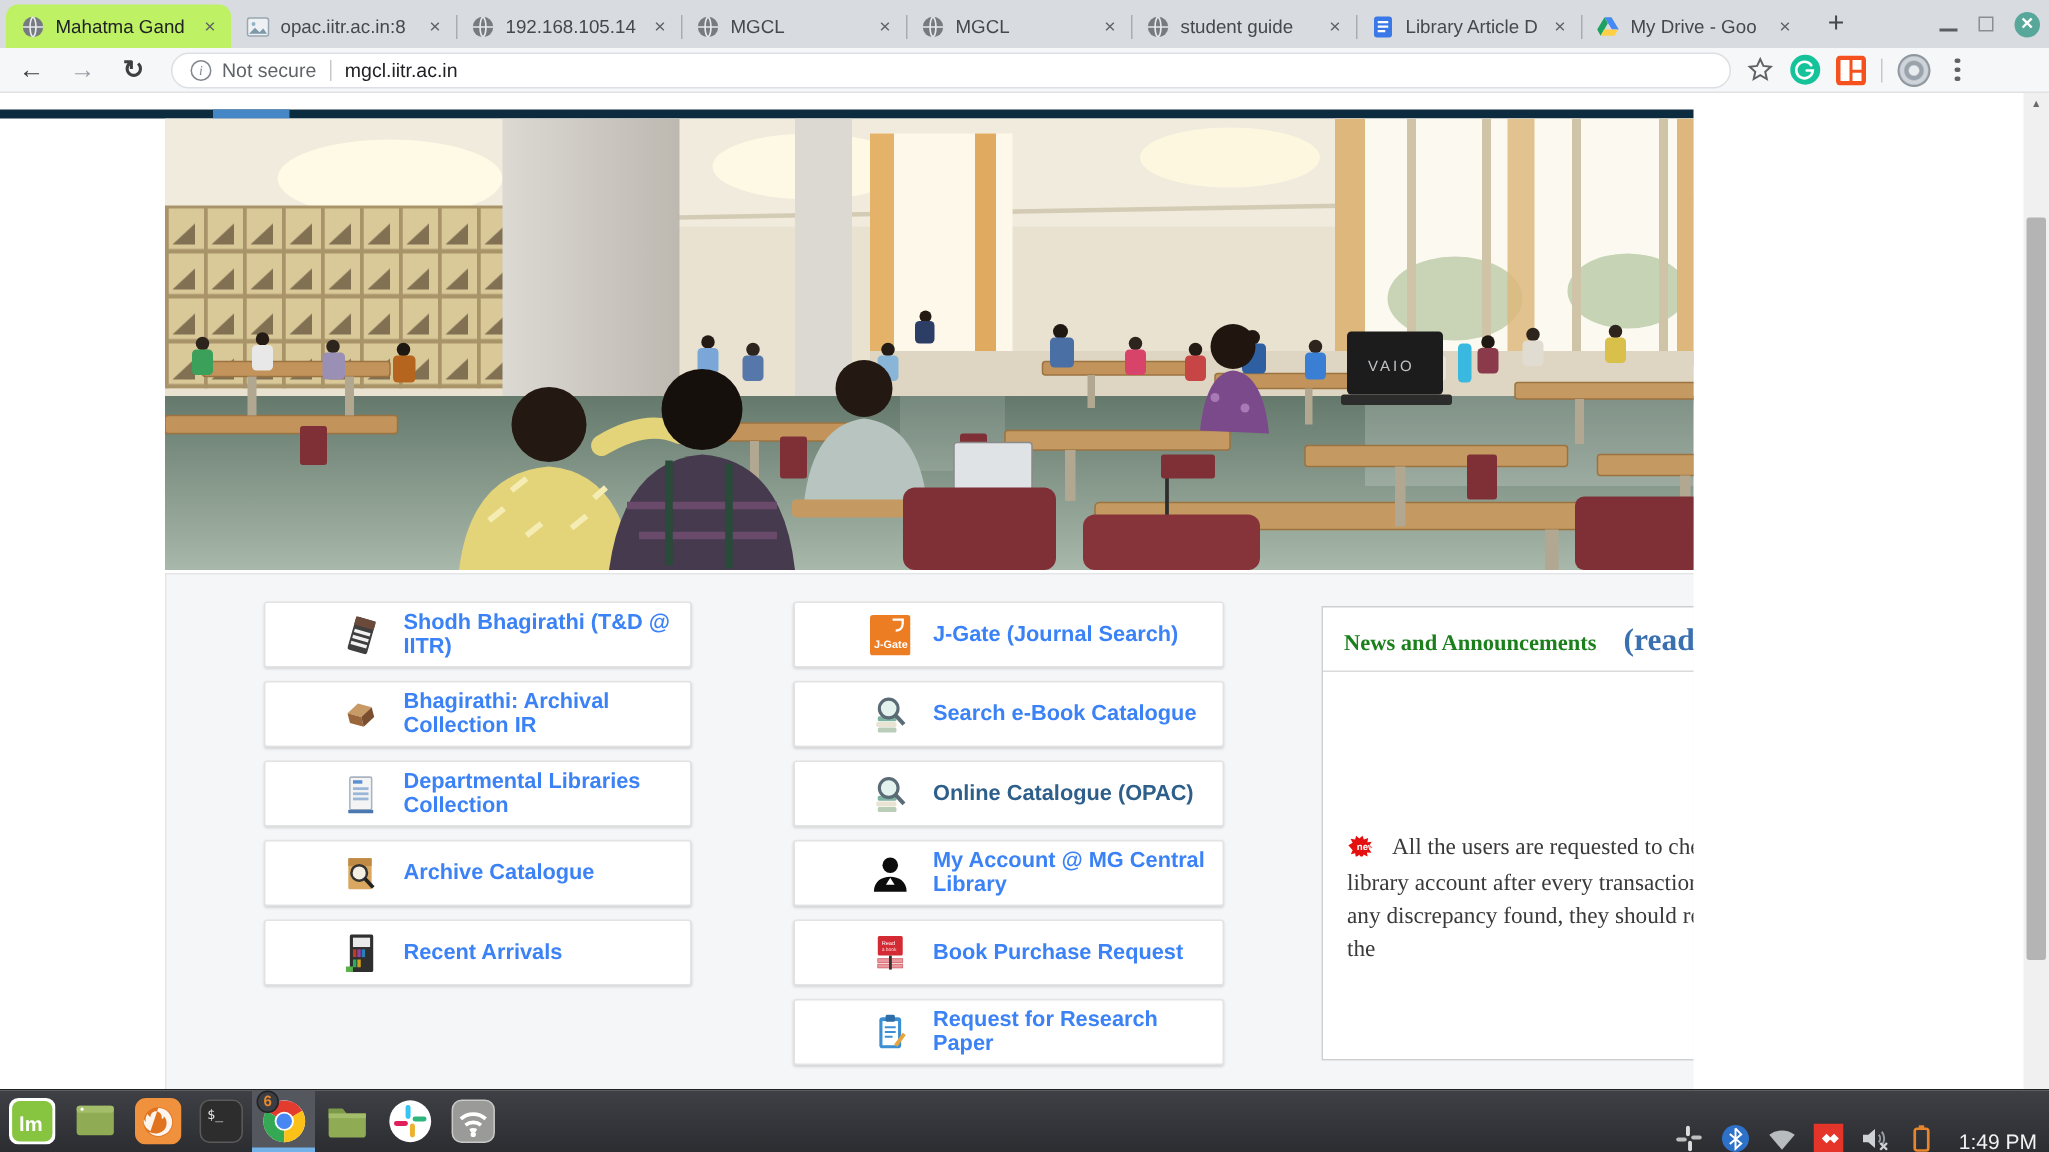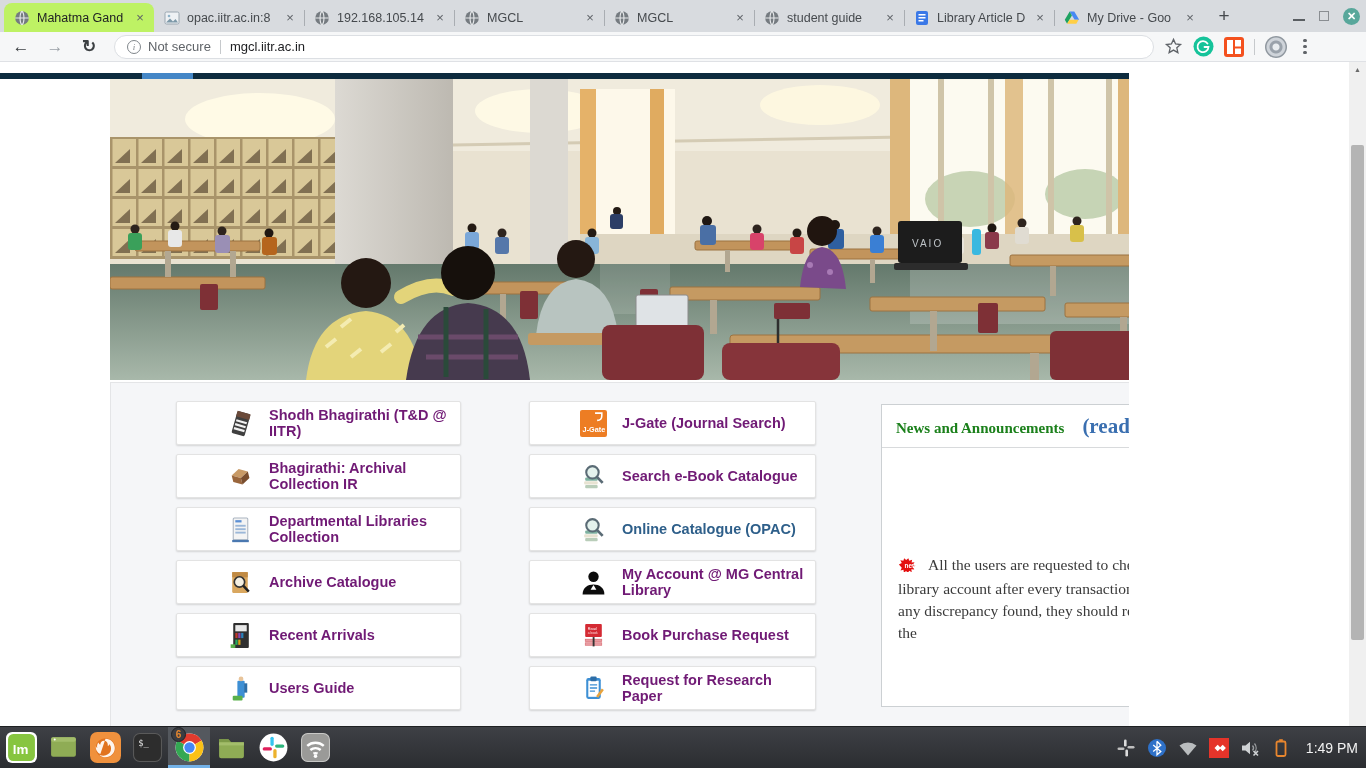--- a/index.html
+++ b/index.html
@@ -63,21 +63,21 @@
   .panel { position:absolute; left:110px; top:320px; width:1130px; height:344px;
     background:#f5f6f8; border:1px solid #e4e5e7; border-bottom:none; }
   .quick-col { position:absolute; top:18px; }
   .col-left { left:65px; width:285px; }
   .col-mid  { left:418px; width:287px; }
   .qcard { height:44px; margin-bottom:9px; background:#fff; border:1px solid #e3e3e3;
     border-radius:2px; box-shadow:0 1px 2px rgba(0,0,0,.14); display:flex; align-items:center;
     padding-left:18px; cursor:pointer; }
   .qcard .q-ic { width:27px; height:27px; margin-right:15px;margin-left:32px; }
   .qcard .q-ic svg { width:27px; height:27px; display:block; }
-  .qcard .q-label { font-size:14.5px; font-weight:bold; color:#701a75; }
+  .qcard .q-label { font-size:14.5px; font-weight:bold; color:#3b82f6; }
   .qcard.highlight .q-label { color:var(--opac); }
 
   .news { position:absolute; left:770px; top:21px; width:344px; height:303px;
     background:#fff; border:1px solid #ccd0d3; overflow:hidden;
     font-family:"Liberation Serif", serif; }
   .news-head { padding:9px 14px 8px; border-bottom:1px solid #d8dadc;
     display:flex; align-items:baseline; gap:18px; }
   .news-title { color:var(--green); font-weight:bold; font-size:15px; }
   .read-all { color:var(--linkblue); font-weight:bold; font-size:21px; text-decoration:none; }
   .news-marquee { height:96px; }
@@ -96,21 +96,21 @@
   .taskbar { position:absolute; left:0; top:726px; width:1366px; height:42px;
     background:linear-gradient(#3e4045,#2b2d31); display:flex; align-items:center;
     border-top:1px solid #1e2022; }
   .tb-app { position:relative; width:42px; height:41px; display:flex; align-items:center;
     justify-content:center; }
   .tb-app svg { width:31px; height:31px; display:block; }
   .tb-app.active { background:#54585e; box-shadow:inset 0 -3px 0 #73b2e8; }
   .app-badge { position:absolute; top:0; left:3px; width:15px; height:15px; border-radius:50%;
     background:#3a3d42; border:1px solid #202226; color:#e8882e; font-size:10px;
     font-weight:bold; text-align:center; line-height:13px; }
-  .tray { position:absolute; right:8px; top:0; height:42px; display:flex; align-items:center; gap:11px; }
+  .tray { position:absolute; right:8px; top:0; height:42px; display:flex; align-items:flex-end; gap:11px; }
   .tray svg { width:20px; height:20px; display:block; }
   .clock { color:#f2f2f2; font-size:14px; margin-left:4px; }
 </style>
 </head>
 <body>
 
 <div class="tabstrip">
   <div id="tabs" style="display:flex;align-items:flex-end;margin-left:4px;">
       <div class="tab active">
     <span class="favicon">
@@ -500,31 +500,20 @@
               <rect x="8" y="10.5" width="2.2" height="5" fill="#c0392b"></rect>
               <rect x="10.8" y="10.5" width="2.2" height="5" fill="#8e44ad"></rect>
               <rect x="13.6" y="10.5" width="2.2" height="5" fill="#2980b9"></rect>
               <rect x="8" y="17" width="2.2" height="5" fill="#27ae60"></rect>
               <rect x="10.8" y="17" width="2.2" height="5" fill="#d4a017"></rect>
               <rect x="3.5" y="21.5" width="4.5" height="3.5" fill="#59b04a"></rect>
             </svg>
           </span>
     <span class="q-label">Recent Arrivals</span>
   </div>
-        <div class="qcard">
-    <span class="q-ic">
-            <svg viewBox="0 0 26 26">
-              <rect x="10" y="5.5" width="7" height="16.5" rx="1" fill="#3d8fd4"></rect>
-              <circle cx="13.5" cy="3.8" r="2.3" fill="#e8c49a"></circle>
-              <rect x="5.5" y="20" width="9.5" height="4.5" rx="1" fill="#59b04a"></rect>
-              <rect x="16.5" y="8" width="3" height="9" fill="#2d6ea8"></rect>
-            </svg>
-          </span>
-    <span class="q-label">Users Guide</span>
-  </div>
       </div>
     <div class="quick-col col-mid" id="col-mid">
         <div class="qcard">
     <span class="q-ic">
             <svg viewBox="0 0 26 26">
               <rect width="26" height="26" rx="2" fill="#ed7d23"></rect>
               <path d="M14.5 3h6.5v2.5c0 3-2 4.5-4.5 4.5" stroke="#fff" stroke-width="1.5" fill="none"></path>
               <text x="2.5" y="21.5" font-size="7" font-weight="bold" fill="#fff" font-family="sans-serif">J-Gate</text>
             </svg>
           </span>

